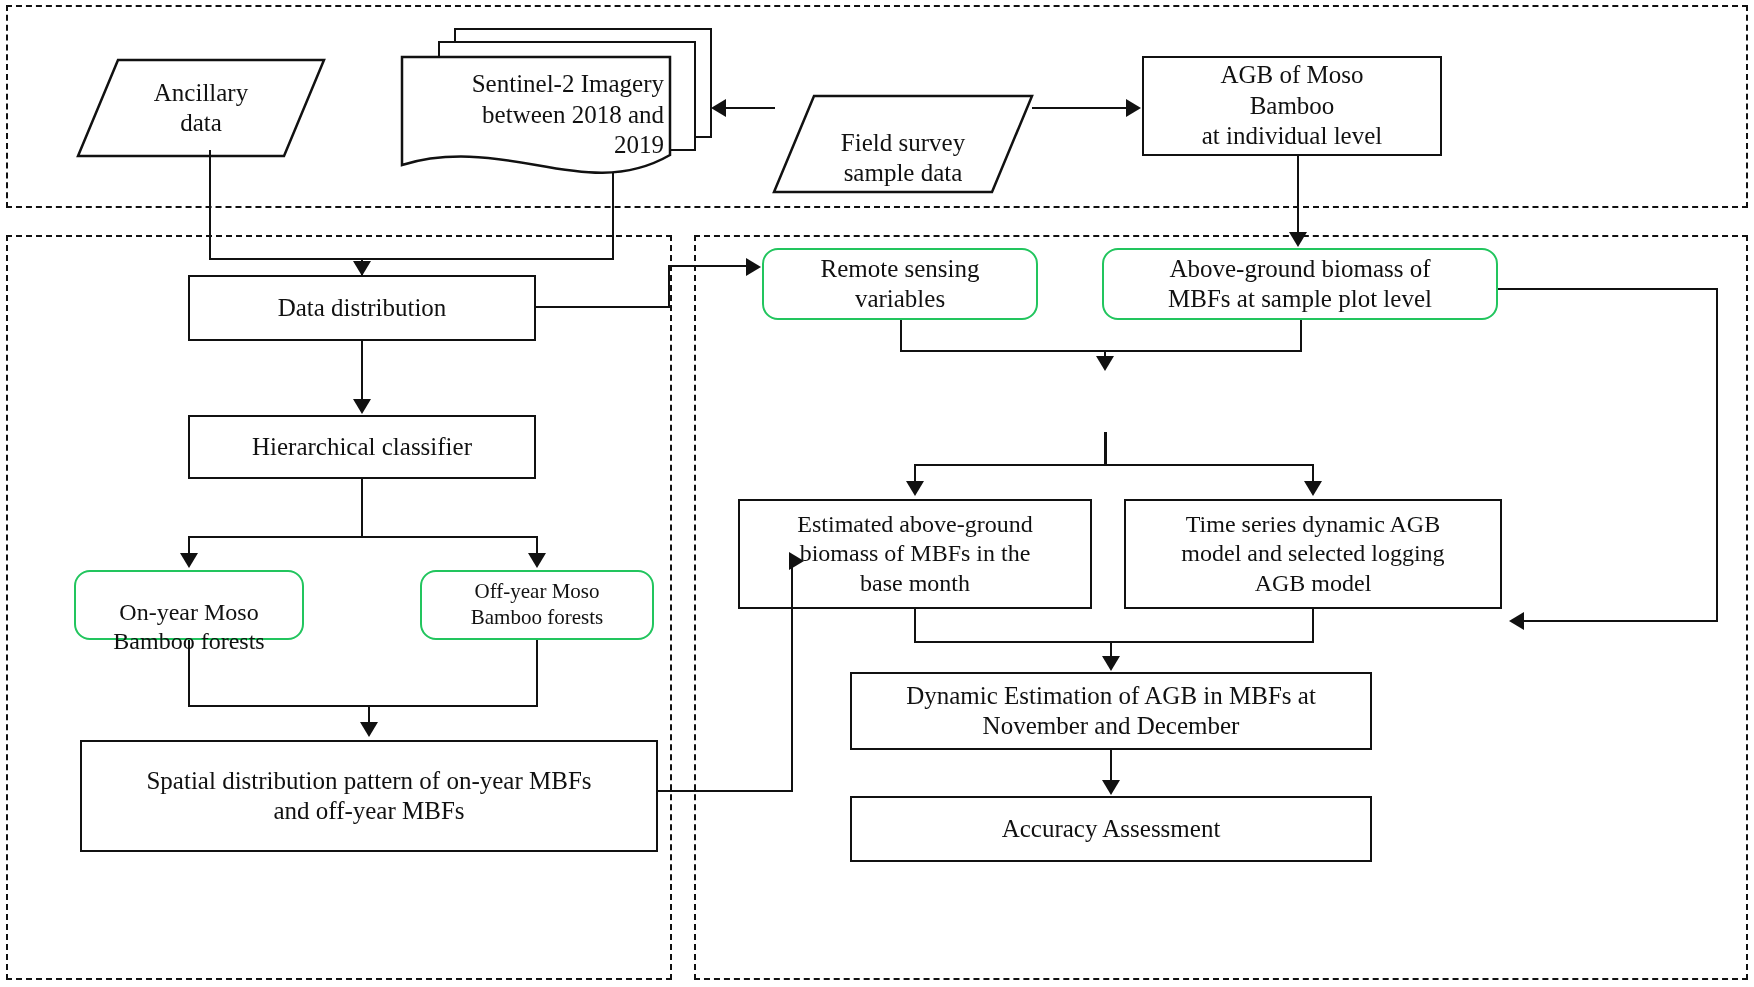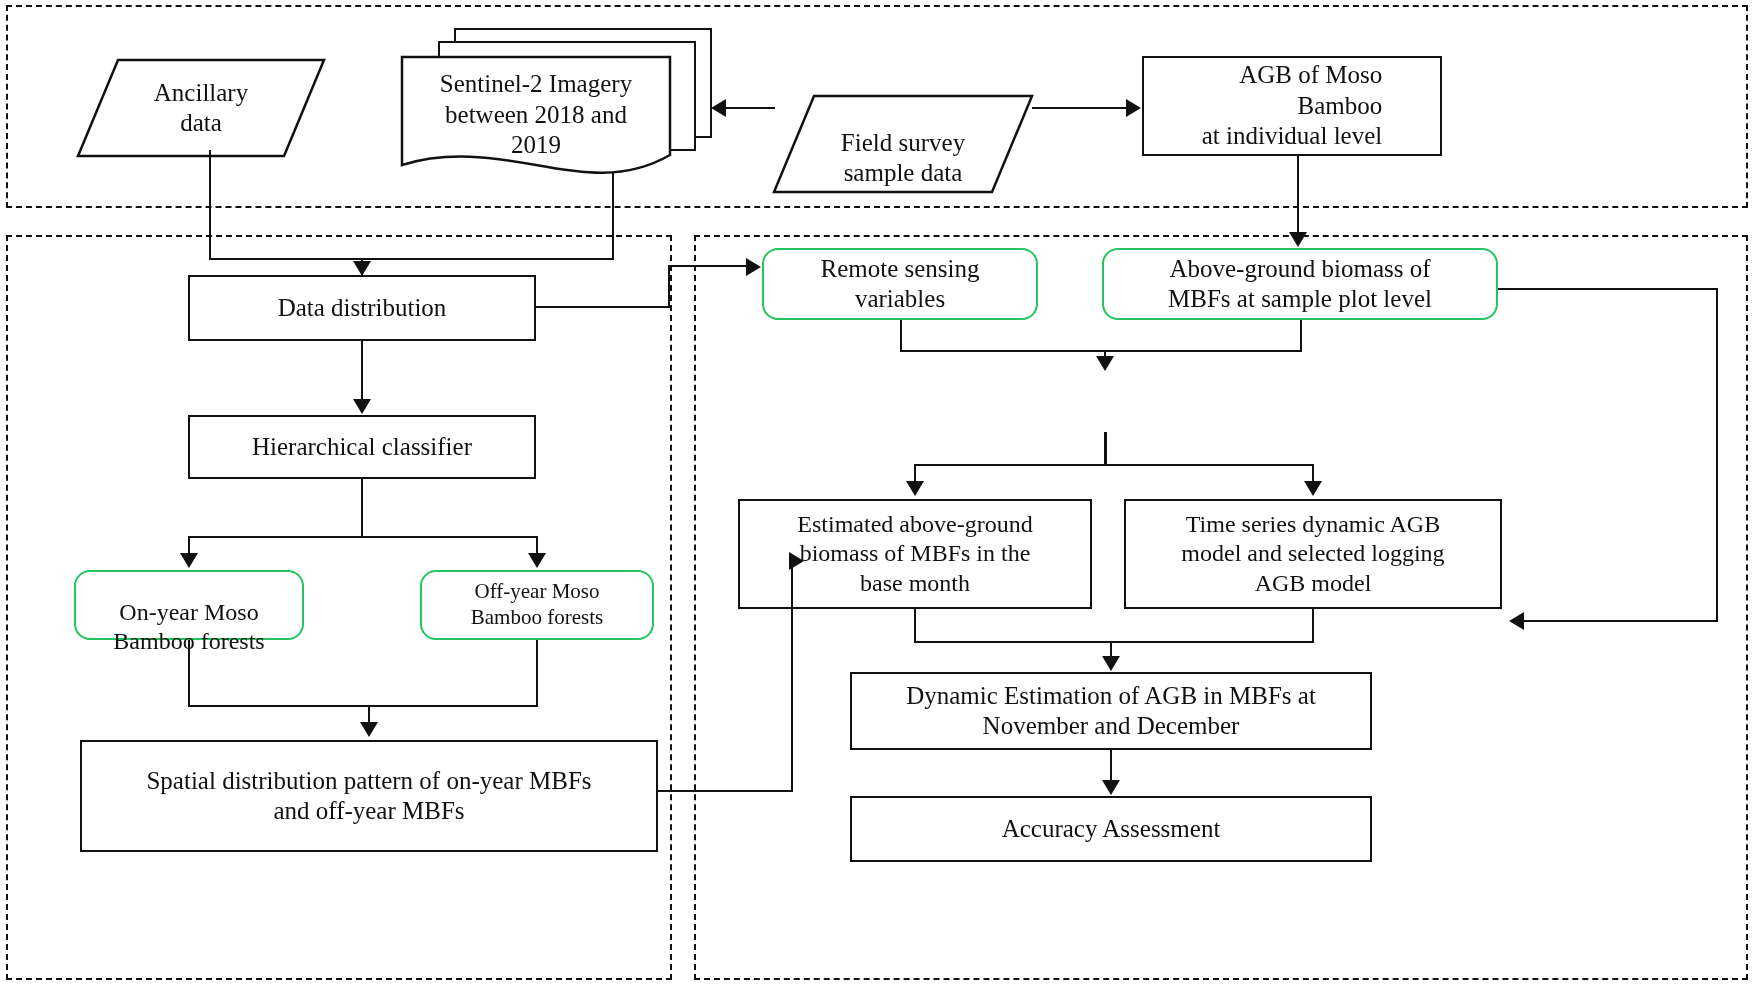--- a/index.html
+++ b/index.html
@@ -17,21 +17,21 @@
   .round{border:2px solid #22c55e;border-radius:16px;}
   .para{border:none;background:transparent;}
   .para .pshape{position:absolute;inset:0;}
   .para .ptxt{position:relative;z-index:2;width:100%;padding:0 10px;box-sizing:border-box;}
 
   
   .docstack{position:absolute;}
   .docstack .sheet{position:absolute;border:2px solid #111;background:#fff;box-sizing:border-box;}
   .doc-front{position:absolute;z-index:5;}
   .doc-front .dtxt{position:absolute;z-index:6;left:0;right:0;top:14px;
-        text-align:center;font-size:25px;line-height:1.22;color:#111;padding:0 8px;box-sizing:border-box;}
+        text-align:right;font-size:25px;line-height:1.22;color:#111;padding:0 8px;box-sizing:border-box;}
 
   
   .ln{position:absolute;background:#111;}
   .h{height:2px;}
   .v{width:2px;}
   .ln.thick{background:#111;}
   .arrow{position:absolute;width:0;height:0;}
   .ar-down{border-left:9px solid transparent;border-right:9px solid transparent;border-top:15px solid #111;}
   .ar-right{border-top:9px solid transparent;border-bottom:9px solid transparent;border-left:15px solid #111;}
   .ar-left{border-top:9px solid transparent;border-bottom:9px solid transparent;border-right:15px solid #111;}
@@ -68,21 +68,21 @@
 
   <div class="node para" style="left:772px;top:58px;width:262px;height:128px;margin-top:36px;">
     <svg class="pshape" viewBox="0 0 262 100" preserveAspectRatio="none">
       <polygon points="42,2 260,2 220,98 2,98" fill="#fff" stroke="#111" stroke-width="2.5" vector-effect="non-scaling-stroke"></polygon>
     </svg>
     <div class="ptxt" style="white-space:pre-line;">Field survey
 sample data</div>
   </div>
 
   <div class="node rect" style="left:1142px;top:56px;width:300px;height:100px;">
-    <span style="white-space:pre-line;text-align:right;">AGB of Moso
+    <span style="white-space:pre-line;">AGB of Moso
 Bamboo
 at individual  level</span>
   </div>
 
   <div class="node rect" style="left:188px;top:275px;width:348px;height:66px;">
     <span>Data distribution</span>
   </div>
 
   <div class="node rect" style="left:188px;top:415px;width:348px;height:64px;">
     <span>Hierarchical  classifier</span>

